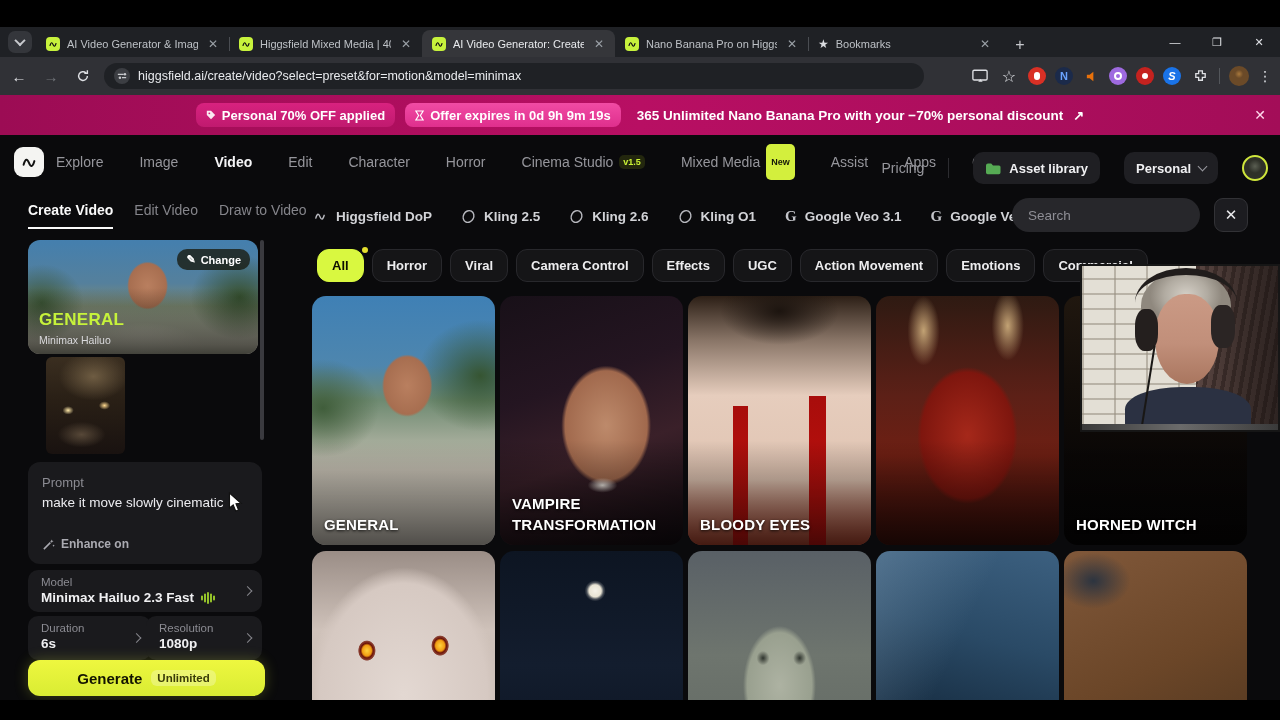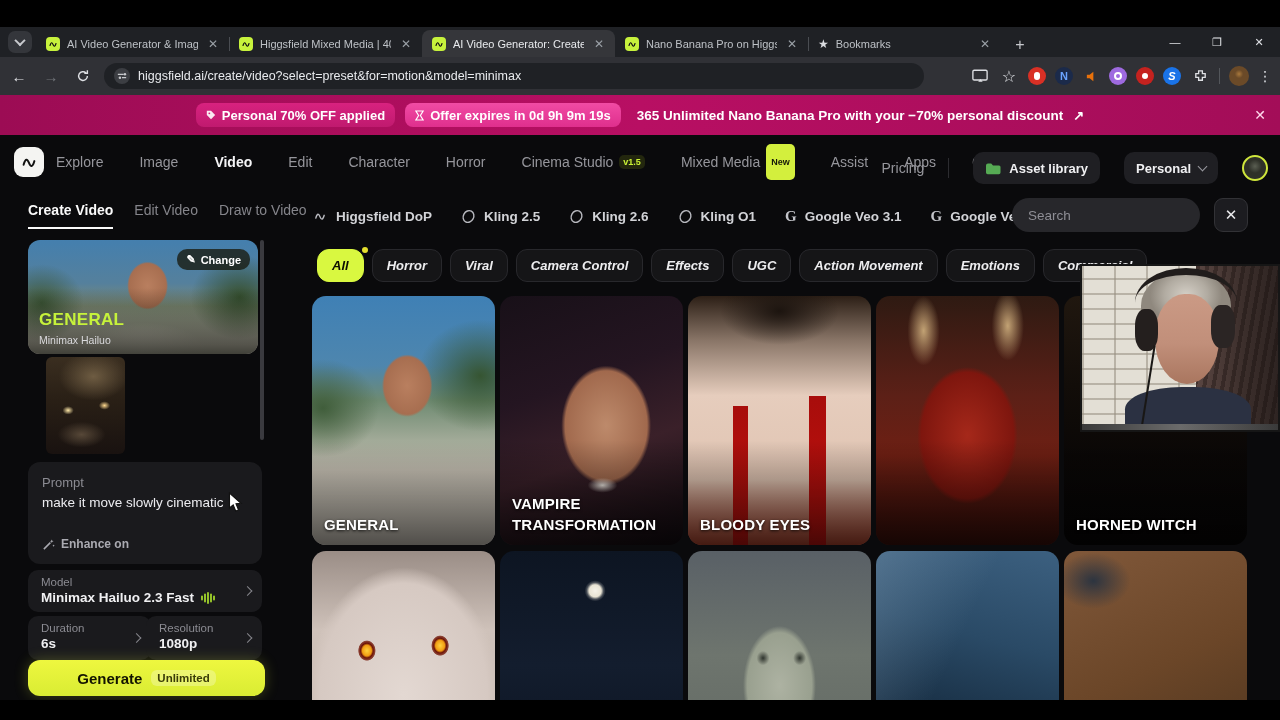--- a/index.html
+++ b/index.html
@@ -98,21 +98,21 @@
   .gen-badge { color:#3a3c08; font-size:11.5px; font-weight:bold; background:rgba(255,255,255,.28); padding:2px 6px; border-radius:6px; }
   .side-scroll { position:absolute; left:260px; top:105px; width:4px; height:200px; border-radius:2px; background:#3a3a3f; }
 
   
   .model-row { position:absolute; left:312px; top:65px; display:flex; align-items:center; gap:29px; height:32px; }
   .model-item { display:flex; align-items:center; gap:8px; color:#d2d3d7; font-size:13.5px; font-weight:600; white-space:nowrap; }
   .gicon { color:#c3c4c9; font-size:15px; font-weight:bold; font-family:"Liberation Serif", serif; }
   .search-box { position:absolute; left:1012px; top:63px; width:188px; height:34px; border-radius:17px; background:#27272b; border:none; color:#e8e8ea; font-size:13.5px; padding:0 16px; font-family:"Liberation Sans", sans-serif; }
   .search-box::placeholder { color:#8e8e95; }
   .panel-close { position:absolute; left:1214px; top:63px; width:34px; height:34px; border-radius:9px; background:#1c1c20; border:1px solid #323236; color:#ececee; font-size:15px; display:flex; align-items:center; justify-content:center; }
-  .chips { position:absolute; left:317px; top:114px; display:flex; gap:8px; height:33px;font-style:italic; }
+  .chips { position:absolute; left:317px; top:114px; display:flex; gap:8px; height:33px; }
   .chip { height:33px; border-radius:11px; background:#151517; border:1px solid #28282c; color:#ededef; font-size:13px; font-weight:bold; display:flex; align-items:center; padding:0 14px; position:relative; white-space:nowrap; }
   .chip.active { background:#d9f840; border-color:#d9f840; color:#0d0e00; border-radius:12px; }
   .chip-dot { position:absolute; top:-3px; right:-5px; width:6px; height:6px; border-radius:50%; background:#e4df2e; }
   .cards { position:absolute; left:312px; top:161px; width:936px; display:grid; grid-template-columns:repeat(5,183px); gap:6px 5px; }
   .card { height:249px; border-radius:14px; position:relative; overflow:hidden; }
   .card-shade { position:absolute; inset:0; background:linear-gradient(180deg, rgba(0,0,0,0) 58%, rgba(0,0,0,.62) 100%); }
   .card-label { position:absolute; left:12px; bottom:9px; right:10px; color:#fff; font-size:15px; font-weight:800; letter-spacing:.2px; line-height:1.45; text-shadow:0 1px 3px rgba(0,0,0,.85); }
 
   .c-general { background:
       radial-gradient(42px 52px at 52% 36%, #b97f5f 0%, #a76e50 55%, rgba(0,0,0,0) 60%),

